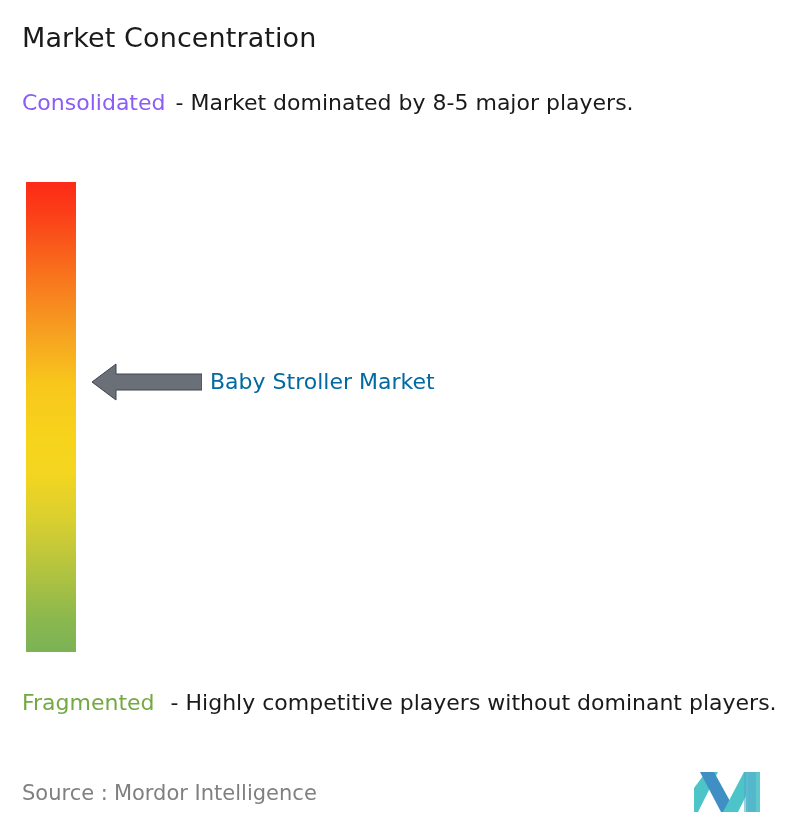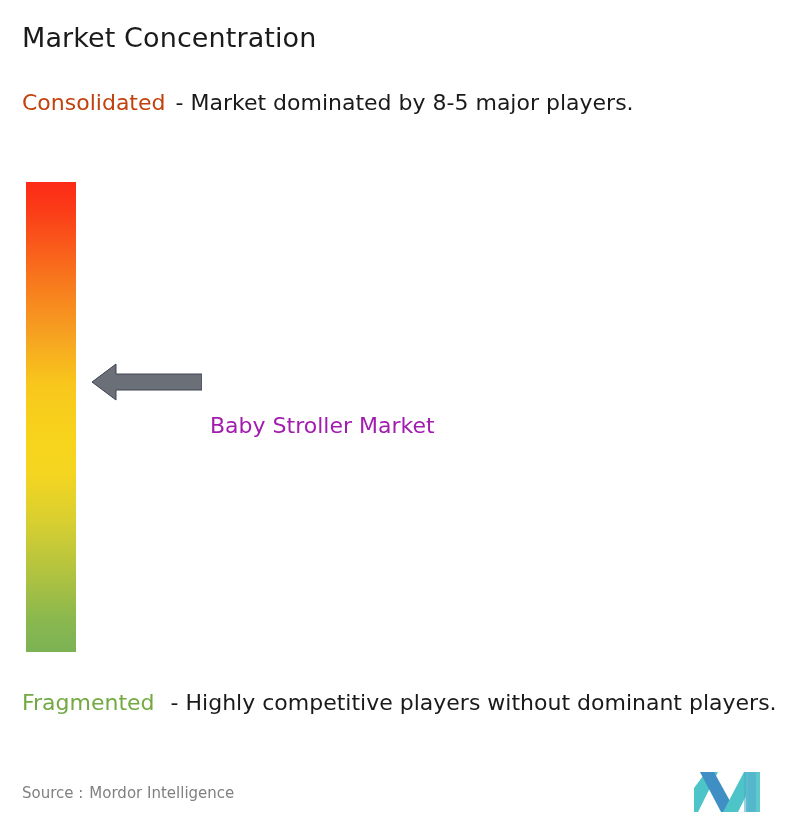--- a/index.html
+++ b/index.html
@@ -38,21 +38,21 @@
   .legend-top {
     position: absolute;
     left: 22px;
     top: 86px;
     width: 756px;
     font-size: 22px;
     line-height: 33px;
     color: #1a1a1a;
   }
   .legend-top .kw {
-    color: #c2410c;
+    color: #8b5cf6;
   }
   .legend-top .sep {
     display: inline-block;
     width: 10px;
   }
 
   
   .legend-bottom {
     position: absolute;
     left: 22px;
@@ -107,31 +107,30 @@
     top: 0;
     width: 110px;
     height: 40px;
   }
   .callout-label {
     position: absolute;
     left: 118px;
     top: 4px;
     font-size: 22px;
     line-height: 32px;
-    color: #a21caf;
+    color: #0369a1;
     white-space: nowrap;
-    margin-top: 44px;
   }
 
   
   .source {
     position: absolute;
     left: 22px;
     top: 778px;
-    font-size: 15px;
+    font-size: 21px;
     line-height: 30px;
     color: #808080;
     white-space: nowrap;
   }
   .source .sep {
     display: inline-block;
     width: 6px;
   }
 
   

